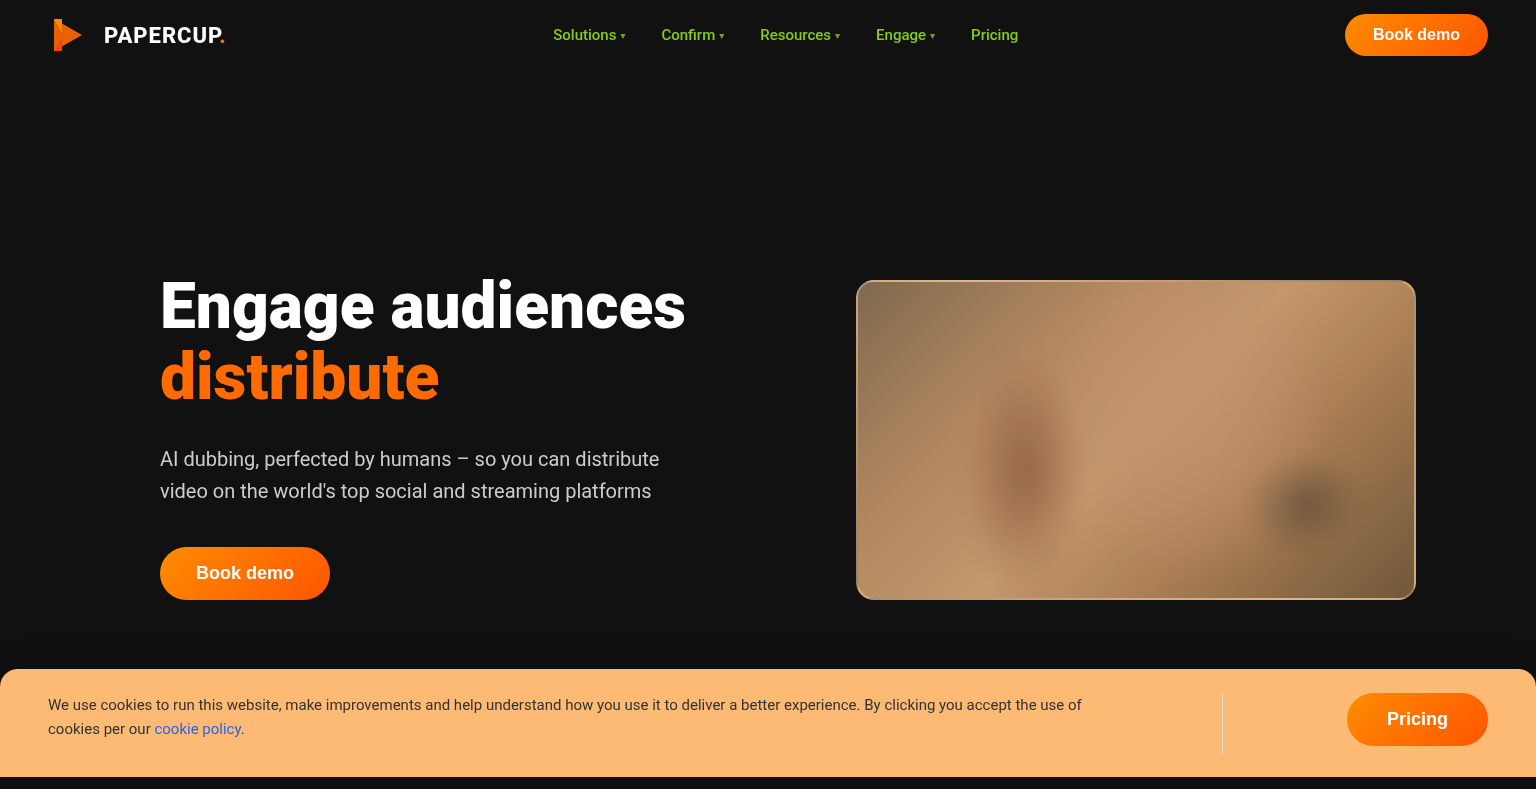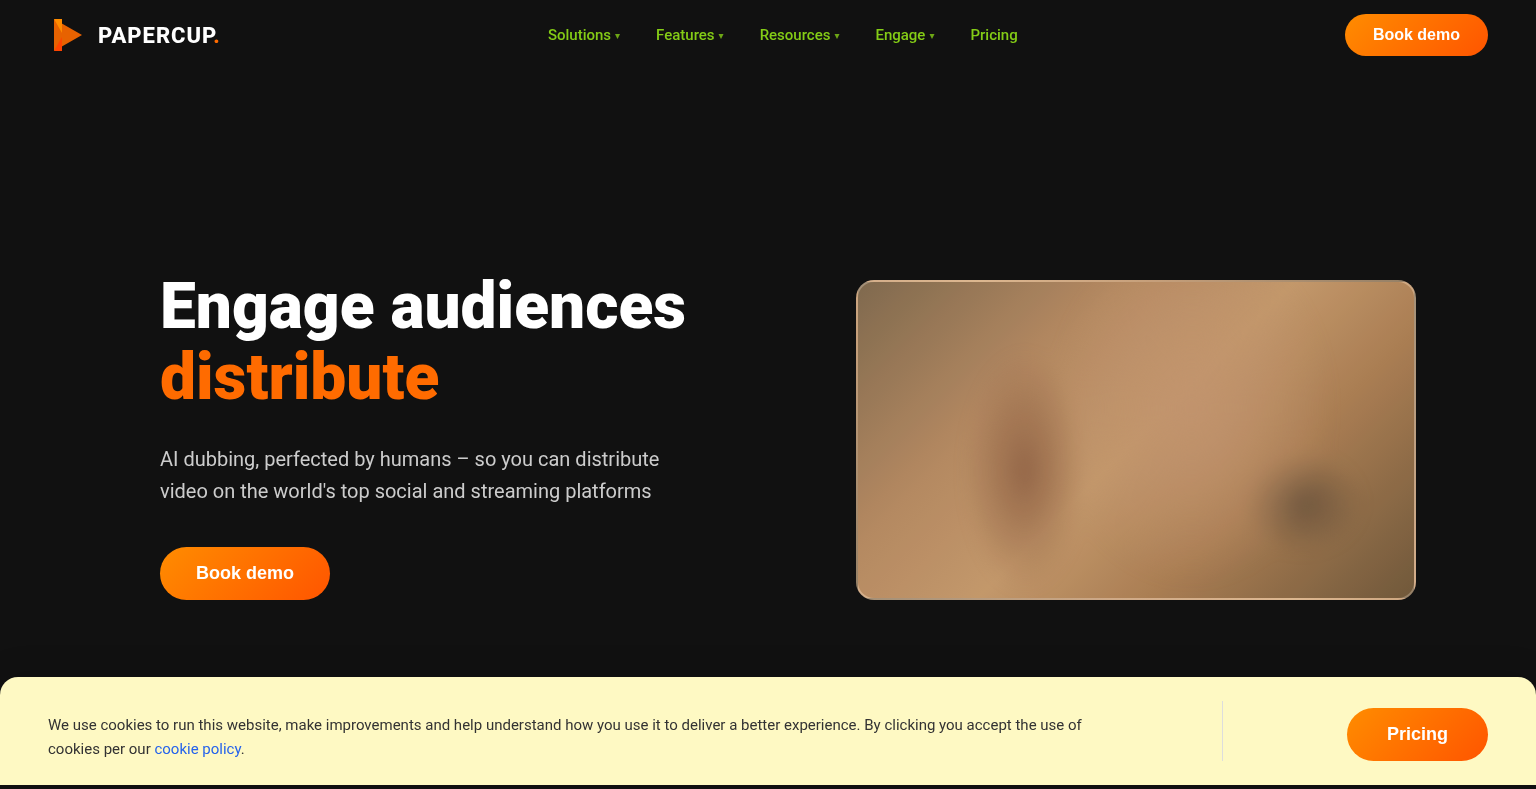--- a/index.html
+++ b/index.html
@@ -22,21 +22,21 @@
       padding: 0 48px;
       height: 70px;
       background: #111;
       position: relative;
       z-index: 10;
     }
 
     .nav-logo {
       display: flex;
       align-items: center;
-      gap: 10px;
+      gap: 16px;
     }
 
     .nav-logo-icon {
       width: 40px;
       height: 40px;
     }
 
     .nav-logo-text {
       font-size: 22px;
       font-weight: 800;
@@ -150,27 +150,27 @@
 
     .hero-video-overlay {
       position: absolute;
       inset: 0;
       background: rgba(0,0,0,0.08);
     }
 
     
     .cookie-banner {
       position: fixed;
-      bottom: 4px;
+      bottom: 12px;
       left: 0;
       right: 0;
-      background: #fef9c3;
+      background: #fdba74;
       color: #222;
       display: flex;
-      align-items: flex-end;
+      align-items: flex-start;
       justify-content: space-between;
       padding: 24px 48px;
       z-index: 100;
       border-top-left-radius: 18px;
       border-top-right-radius: 18px;
       box-shadow: 0 -4px 30px rgba(0,0,0,0.15);
     }
 
     .cookie-text {
       font-size: 15px;
@@ -228,21 +228,21 @@
 
   <ul class="nav-links">
     <li>
       <a href="#">
         <span>Solutions</span>
         <span class="chevron">▾</span>
       </a>
     </li>
     <li>
       <a href="#">
-        <span>Features</span>
+        <span>Confirm</span>
         <span class="chevron">▾</span>
       </a>
     </li>
     <li>
       <a href="#">
         <span>Resources</span>
         <span class="chevron">▾</span>
       </a>
     </li>
     <li>

